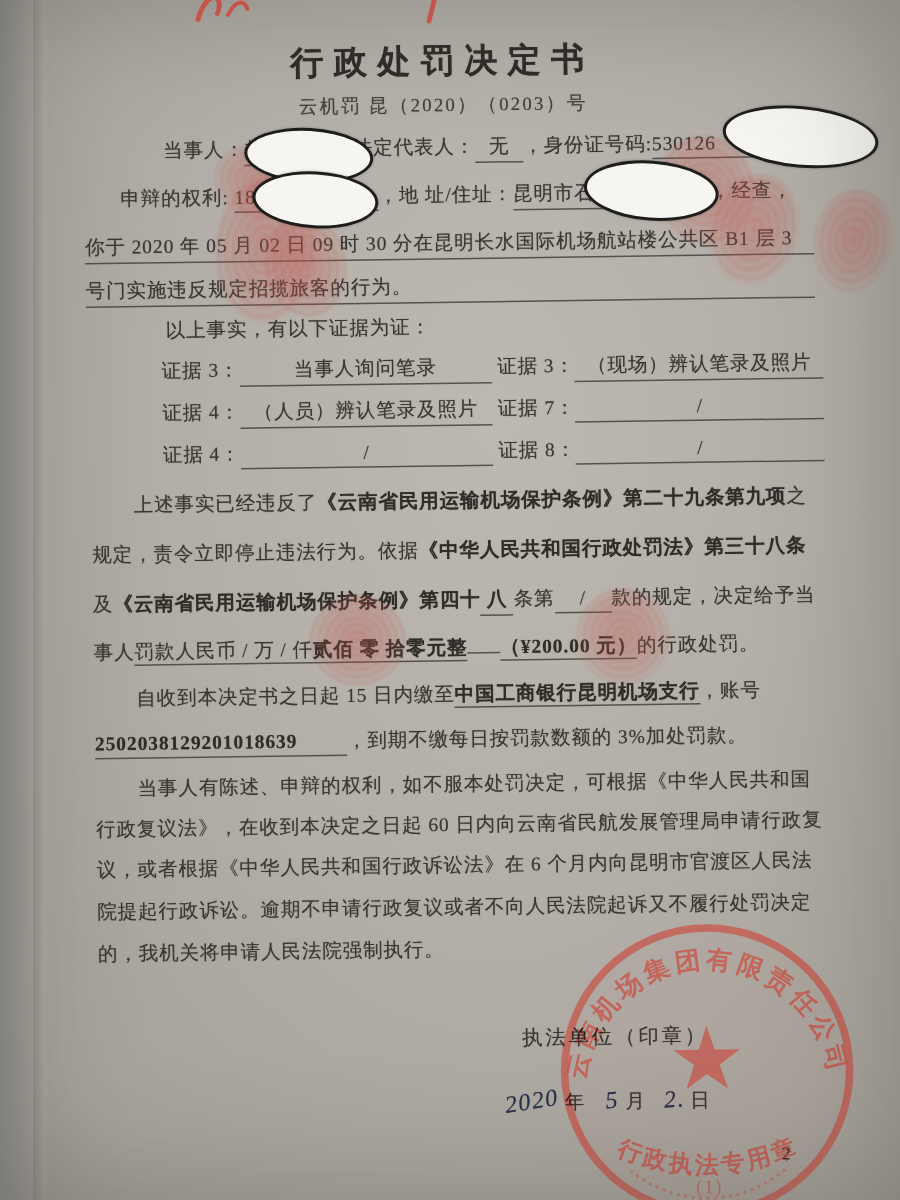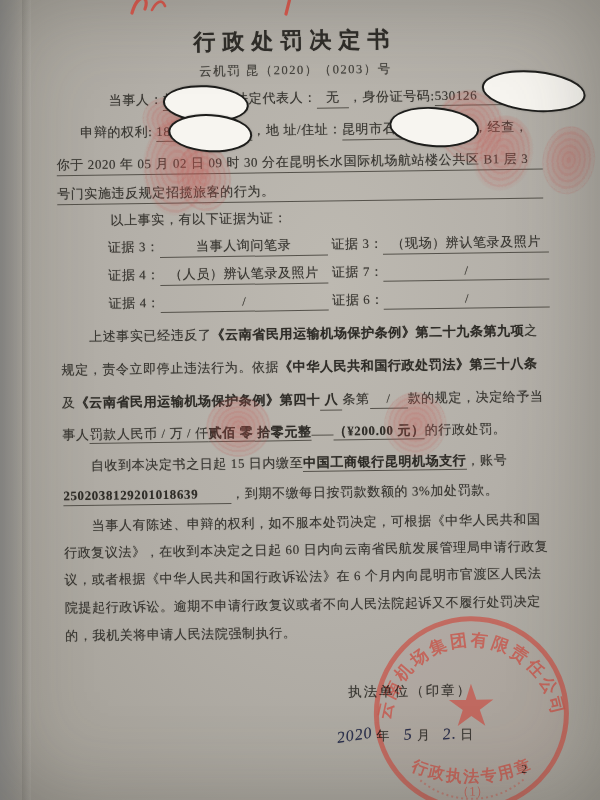--- a/index.html
+++ b/index.html
@@ -70,21 +70,21 @@
     <div class="line" style="top:236px;left:110px">
       <span>证据 3：</span><span class="blank" style="width:168px">当事人询问笔录</span>
       <span>证据 3：</span><span class="blank" style="width:166px">（现场）辨认笔录及照片</span>
     </div>
     <div class="line" style="top:264px;left:110px">
       <span>证据 4：</span><span class="blank" style="width:168px">（人员）辨认笔录及照片</span>
       <span>证据 7：</span><span class="blank" style="width:166px">/</span>
     </div>
     <div class="line" style="top:292px;left:110px">
       <span>证据 4：</span><span class="blank" style="width:168px">/</span>
-      <span>证据 6：</span><span class="blank" style="width:166px">/</span>
+      <span>证据 8：</span><span class="blank" style="width:166px">/</span>
     </div>
 
     <div class="line" style="top:325px;left:62px;padding-left:28px">
       <span>上述事实已经违反了</span><span class="b">《云南省民用运输机场保护条例》第二十九条第九项</span><span>之</span>
     </div>
     <div class="line" style="top:358px;left:62px">
       <span>规定，责令立即停止违法行为。依据</span><span class="b">《中华人民共和国行政处罚法》第三十八条</span>
     </div>
     <div class="line" style="top:391px;left:62px">
       <span>及</span><span class="b">《云南省民用运输机场保护条例》第四十</span><span class="blank b" style="width:22px">八</span><span>条第</span><span class="blank" style="width:38px">/</span><span>款的规定，决定给予当</span>

